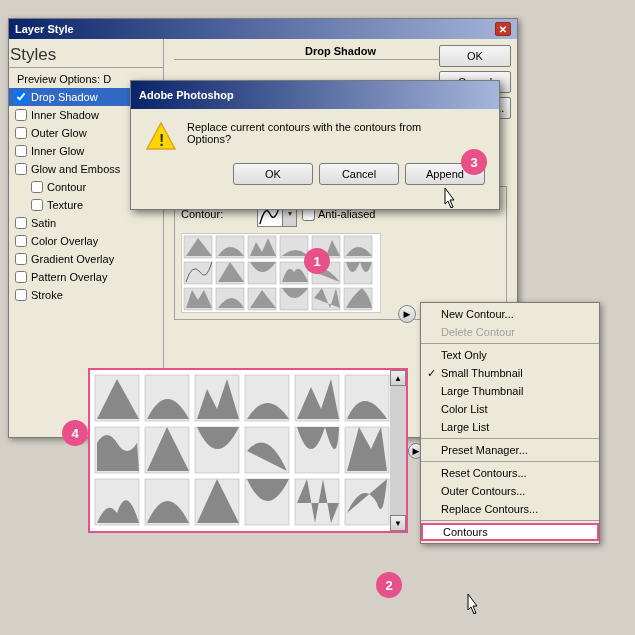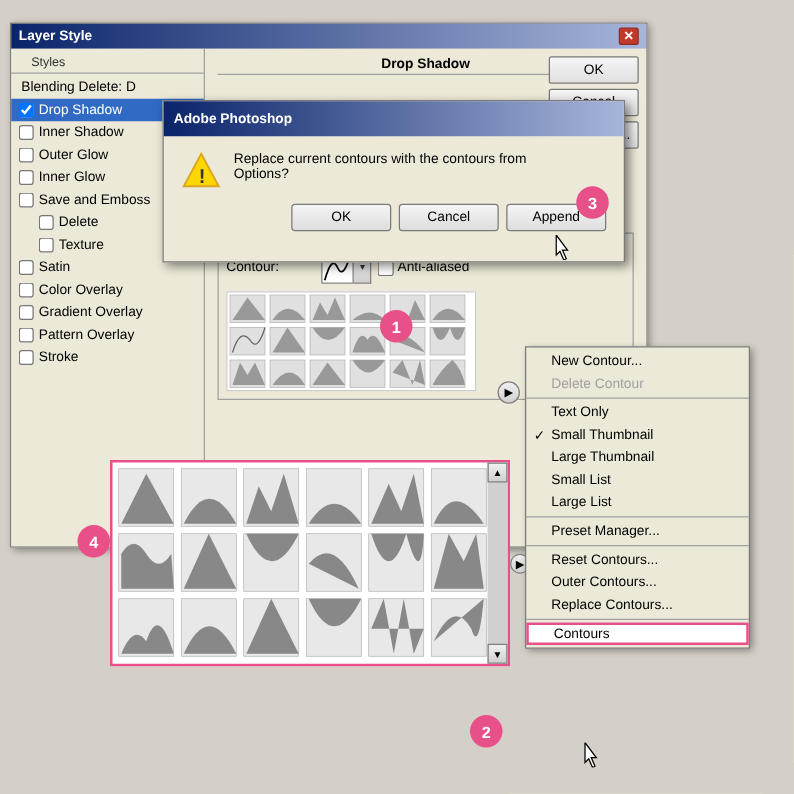--- a/index.html
+++ b/index.html
@@ -58,22 +58,22 @@
 
     
     .styles-panel {
       width: 155px;
       border-right: 1px solid #a0a0a0;
       padding: 4px 0;
       background: #ece9d8;
     }
 
     .styles-label {
-      padding: 2px 16px;
-      font-size: 10px;
+      padding: 2px 1px;
+      font-size: 17px;
       color: #333;
       border-bottom: 1px solid #a0a0a0;
       margin-bottom: 2px;
     }
 
     .style-item {
       display: flex;
       align-items: center;
       padding: 1px 6px;
       font-size: 11px;
@@ -196,21 +196,21 @@
       font-size: 13px;
       display: flex;
       align-items: center;
       justify-content: center;
       z-index: 50;
     }
 
     
     .context-menu {
       position: absolute;
-      top: 277px;
+      top: 302px;
       left: 420px;
       width: 180px;
       background: #ece9d8;
       border: 1px solid #7a7a7a;
       box-shadow: 2px 2px 6px rgba(0,0,0,0.4);
       z-index: 30;
       padding: 2px 0;
     }
 
     .menu-item {
@@ -353,45 +353,45 @@
 <div class="layer-style-window">
   <div class="window-titlebar">
     <span>Layer Style</span>
     <div class="title-close-btn">✕</div>
   </div>
   <div class="window-body">
 
     <div class="styles-panel">
       <div class="styles-label">Styles</div>
       <div class="blend-options">
-        <span>Blending Delete: D</span>
+        <span>Preview Options: D</span>
       </div>
       <div class="style-item active">
         <input type="checkbox" checked="" style="">
         <span>Drop Shadow</span>
       </div>
       <div class="style-item">
         <input type="checkbox" style="">
         <span>Inner Shadow</span>
       </div>
       <div class="style-item">
         <input type="checkbox" style="">
         <span>Outer Glow</span>
       </div>
       <div class="style-item">
         <input type="checkbox" style="">
         <span>Inner Glow</span>
       </div>
       <div class="style-item">
         <input type="checkbox" style="">
-        <span>Save and Emboss</span>
+        <span>Glow and Emboss</span>
       </div>
       <div class="style-item" style="padding-left: 22px;">
         <input type="checkbox" style="">
-        <span>Delete</span>
+        <span>Contour</span>
       </div>
       <div class="style-item" style="padding-left: 22px;">
         <input type="checkbox" style="">
         <span>Texture</span>
       </div>
       <div class="style-item">
         <input type="checkbox" style="">
         <span>Satin</span>
       </div>
       <div class="style-item">
@@ -586,21 +586,21 @@
     <span>Text Only</span>
   </div>
   <div class="menu-item" style="position:relative;">
     <span style="position:absolute;left:6px;">✓</span>
     <span>Small Thumbnail</span>
   </div>
   <div class="menu-item">
     <span>Large Thumbnail</span>
   </div>
   <div class="menu-item">
-    <span>Small List</span>
+    <span>Color List</span>
   </div>
   <div class="menu-item">
     <span>Large List</span>
   </div>
   <div class="menu-separator"></div>
   <div class="menu-item">
     <span>Preset Manager...</span>
   </div>
   <div class="menu-separator"></div>
   <div class="menu-item">

